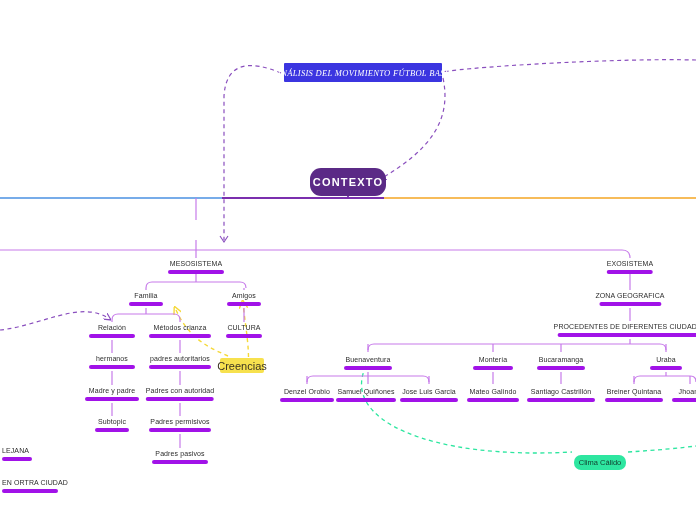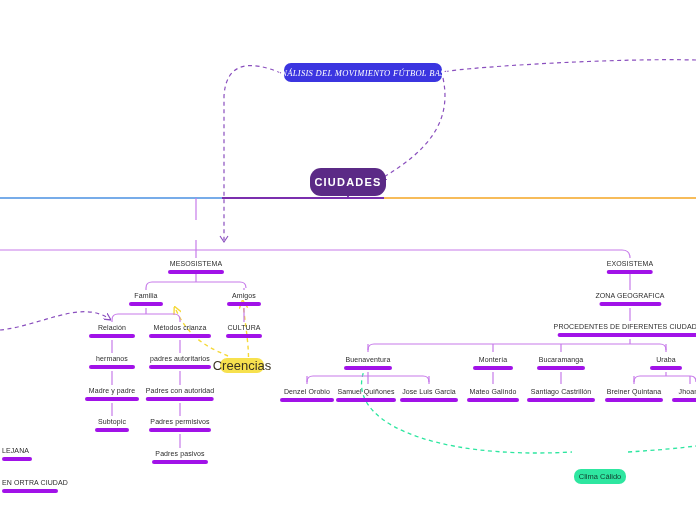--- a/index.html
+++ b/index.html
@@ -16,27 +16,27 @@
              line-height:9px;padding-bottom:2px;}
   .node .bar{display:block;height:4px;border-radius:2px;background:#a112e8;
              margin:0 auto;}
 
   
   .pill{position:absolute;transform:translateX(-50%);
         display:flex;align-items:center;justify-content:center;
         white-space:nowrap;border-radius:9px;}
   .pill.title{background:#3b35e0;color:#ffffff;font-style:italic;
               font-family:"Liberation Serif", serif;font-size:8.5px;
-              letter-spacing:.3px;border-radius:7px;}
+              letter-spacing:.3px;border-radius:1px;}
   .pill.ctx{background:#5b2a86;color:#ffffff;font-weight:bold;font-size:11px;
             letter-spacing:1.2px;border-radius:11px;}
   .pill.teo{background:#9c11d4;color:#ffffff;font-weight:bold;font-size:8px;
             letter-spacing:.2px;border-radius:8px;}
-  .pill.creencias{background:#f7e14e;color:#3a3321;font-size:13px;
-            border-radius:7px;}
+  .pill.creencias{background:#f7e14e;color:#3a3321;font-size:11px;
+            border-radius:2px;}
   .pill.clima{background:#2ee6a0;color:#123d2e;font-size:7.5px;
             border-radius:7px;}
 </style>
 </head>
 <body>
 
 <div id="canvas">
 
   <svg class="layer">
     <defs>
@@ -134,21 +134,21 @@
       <path d="M690,376 L690,384"></path>
       <path d="M666,372 L666,376"></path>
     </g>
   </svg>
 
   <div class="pill title" style="left:363px;top:63px;width:158px;height:19px;">
     <span>ANÁLISIS DEL MOVIMIENTO FÚTBOL BASE</span>
   </div>
 
   <div class="pill ctx" style="left:348px;top:168px;width:76px;height:28px;">
-    <span>CIUDADES</span>
+    <span>CONTEXTO</span>
   </div>
 
 
   <div class="node" style="left:196px;top:259px;">
     <span class="lbl">MESOSISTEMA</span>
     <span class="bar" style="width:56px;"></span>
   </div>
 
   <div class="node" style="left:146px;top:291px;">
     <span class="lbl">Familia</span>
@@ -287,17 +287,17 @@
 
   <div class="node" style="left:2px;top:478px;transform:none;text-align:left;">
     <span class="lbl">EN ORTRA CIUDAD</span>
     <span class="bar" style="width:56px;margin:0;"></span>
   </div>
 
   <div class="pill creencias" style="left:242px;top:358px;width:44px;height:15px;">
     <span>Creencias</span>
   </div>
 
-  <div class="pill clima" style="left:600px;top:469px;width:52px;height:15px;">
+  <div class="pill clima" style="left:600px;top:455px;width:52px;height:15px;">
     <span>Clima Cálido</span>
   </div>
 
 </div>
 
 </body></html>

